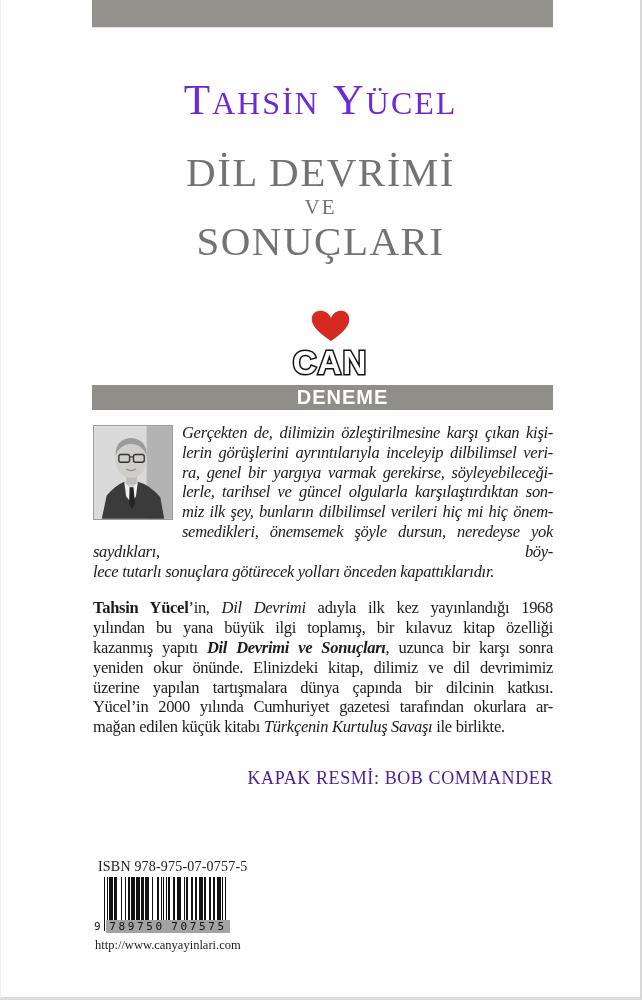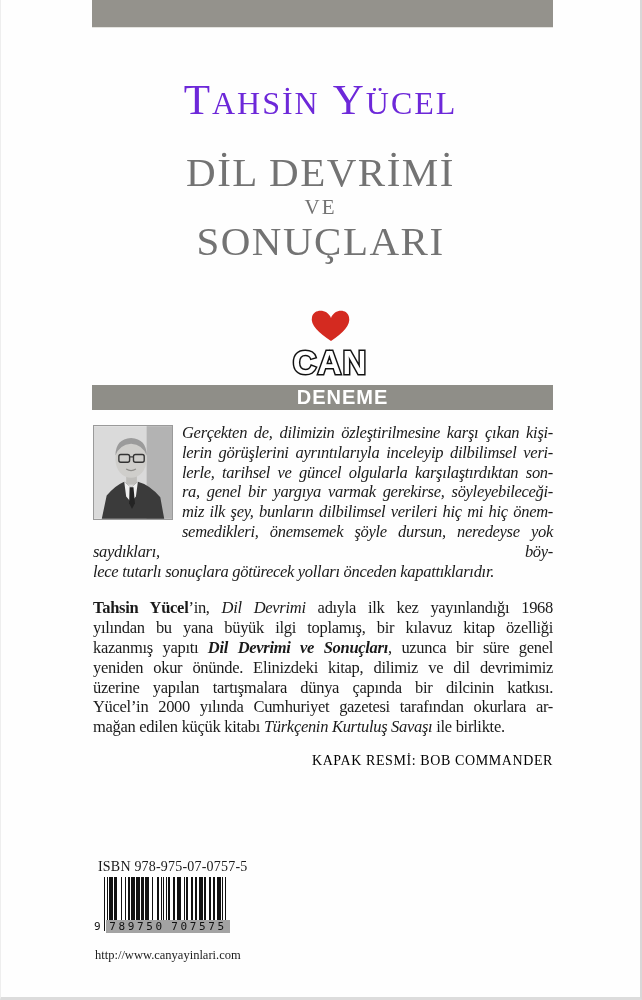--- a/index.html
+++ b/index.html
@@ -43,34 +43,34 @@
   }
   .photo svg{display:block; width:100%; height:100%;}
   .par{font-size:16.5px; line-height:19.8px; letter-spacing:-0.3px;}
   .par1{font-style:italic;}
   .par2{margin-top:17px;}
   .tline{text-align:justify; text-align-last:justify; white-space:normal;}
   .tline.last{text-align-last:left;}
   .b{font-weight:bold;}
   .i{font-style:italic;}
   .credit{
-    clear:both; margin-top:16px; text-align:right;
-    font-size:14px; letter-spacing:0.6px; color:#000000;
+    clear:both; margin-top:31px; text-align:right;
+    font-size:18px; letter-spacing:0.6px; color:#4c1d95;
   }
   .isbn-block{position:absolute; left:94px; top:859px; width:160px;}
   .isbn-label{font-size:14px; letter-spacing:0.2px; margin-left:3px; white-space:nowrap;}
   .barcode-wrap{position:relative; width:122px; height:56px; margin:2px 0 0 9px;}
   .barcode-svg{width:122px; height:54px; fill:#111; shape-rendering:crispEdges; display:block;}
   .bc-digits{
     position:absolute; top:43px; left:-10px; right:-4px; display:flex;
     font-family:"DejaVu Sans Mono", monospace; font-size:11px; color:#111;
   }
   .bc-digits .d9{flex:0 0 12px;}
   .bc-digits .dg{flex:1; text-align:center; letter-spacing:2.6px; background:#a3a3a3; line-height:11px; padding-top:1px;}
-  .website{font-size:12.5px; margin-top:15px; white-space:nowrap; color:#1c1c1c;}
+  .website{font-size:12.5px; margin-top:5px; white-space:nowrap; color:#1c1c1c;}
 </style>
 </head>
 <body>
 
 <div class="page">
 
   <div class="topbar"></div>
 
   <div class="author">
     <span class="ini">T</span><span class="sc">AHSİN</span><span class="wordgap"></span><span class="ini">Y</span><span class="sc">ÜCEL</span>
@@ -108,31 +108,31 @@
         <path d="M33 44 Q38 47 43 44" fill="none" stroke="#8e8d8a" stroke-width="1.2"></path>
         <path d="M8 95 L13 71 Q23 60 31 57 L38 63 L45 57 Q57 60 68 73 L72 95 Z" fill="#3b3b3b"></path>
         <path d="M31 57 L38 63 L45 57 L43 72 L38 78 L33 72 Z" fill="#f0f0f0"></path>
         <path d="M36.5 62.5 L40.5 62.5 L42 79 L39 85 L36 79 Z" fill="#242424"></path>
       </svg>
     </div>
 
     <div class="par par1">
         <div class="tline"><span>Gerçekten de, dilimizin özleştirilmesine karşı çıkan kişi-</span></div>
         <div class="tline"><span>lerin görüşlerini ayrıntılarıyla inceleyip dilbilimsel veri-</span></div>
+        <div class="tline"><span>ra, genel bir yargıya varmak gerekirse, söyleyebileceği-</span></div>
         <div class="tline"><span>lerle, tarihsel ve güncel olgularla karşılaştırdıktan son-</span></div>
-        <div class="tline"><span>ra, genel bir yargıya varmak gerekirse, söyleyebileceği-</span></div>
         <div class="tline"><span>miz ilk şey, bunların dilbilimsel verileri hiç mi hiç önem-</span></div>
         <div class="tline"><span>semedikleri, önemsemek şöyle dursun, neredeyse yok saydıkları, böy-</span></div>
         <div class="tline last"><span>lece tutarlı sonuçlara götürecek yolları önceden kapattıklarıdır.</span></div>
       </div>
 
     <div class="par par2">
         <div class="tline"><span class="b">Tahsin Yücel</span><span>’in, </span><span class="i">Dil Devrimi</span><span> adıyla ilk kez yayınlandığı 1968</span></div>
         <div class="tline"><span>yılından bu yana büyük ilgi toplamış, bir kılavuz kitap özelliği</span></div>
-        <div class="tline"><span>kazanmış yapıtı </span><span class="b i">Dil Devrimi ve Sonuçları</span><span>, uzunca bir süre genel</span></div>
+        <div class="tline"><span>kazanmış yapıtı </span><span class="b i">Dil Devrimi ve Sonuçları</span><span>, uzunca bir karşı sonra</span></div>
         <div class="tline"><span>yeniden okur önünde. Elinizdeki kitap, dilimiz ve dil devrimimiz</span></div>
         <div class="tline"><span>üzerine yapılan tartışmalara dünya çapında bir dilcinin katkısı.</span></div>
         <div class="tline"><span>Yücel’in 2000 yılında Cumhuriyet gazetesi tarafından okurlara ar-</span></div>
         <div class="tline last"><span>mağan edilen küçük kitabı </span><span class="i">Türkçenin Kurtuluş Savaşı</span><span> ile birlikte.</span></div>
       </div>
 
     <div class="credit">KAPAK RESMİ: BOB COMMANDER</div>
   </div>
 
   <div class="isbn-block">

